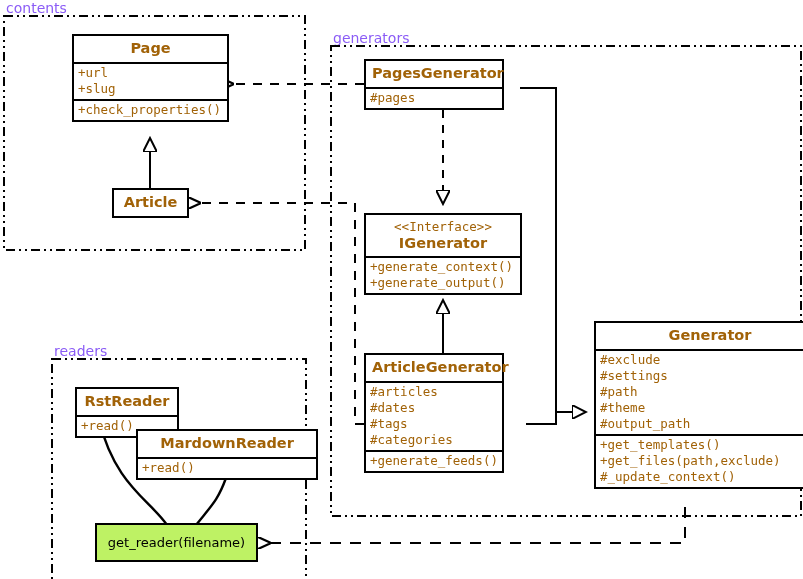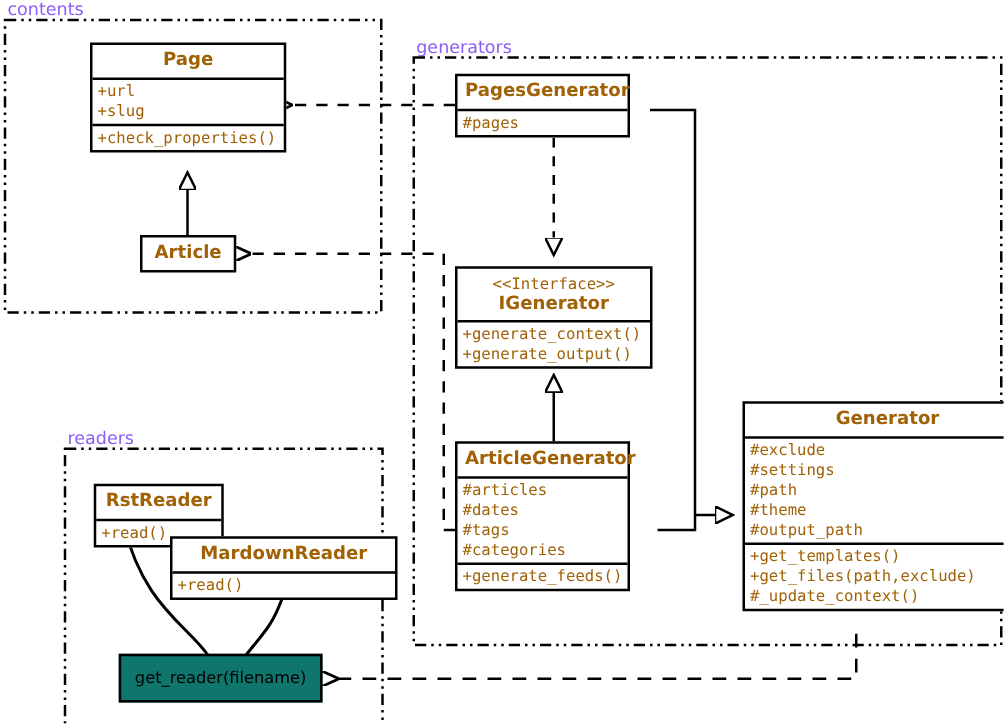--- a/index.html
+++ b/index.html
@@ -65,21 +65,21 @@
     padding: 0 3px 0 4px;
     line-height: 16px;
     white-space: nowrap;
     font-family: "DejaVu Sans Mono", monospace;
     font-size: 12.5px;
   }
   .plainbox {
     position: absolute;
     box-sizing: border-box;
     border: 2px solid #000;
-    background: #0f766e;
+    background: #bef264;
     font-family: "DejaVu Sans", sans-serif;
     font-size: 13px;
     display: flex;
     align-items: center;
     justify-content: center;
     z-index: 30;
     white-space: nowrap;
   }
 
   svg.overlay {

